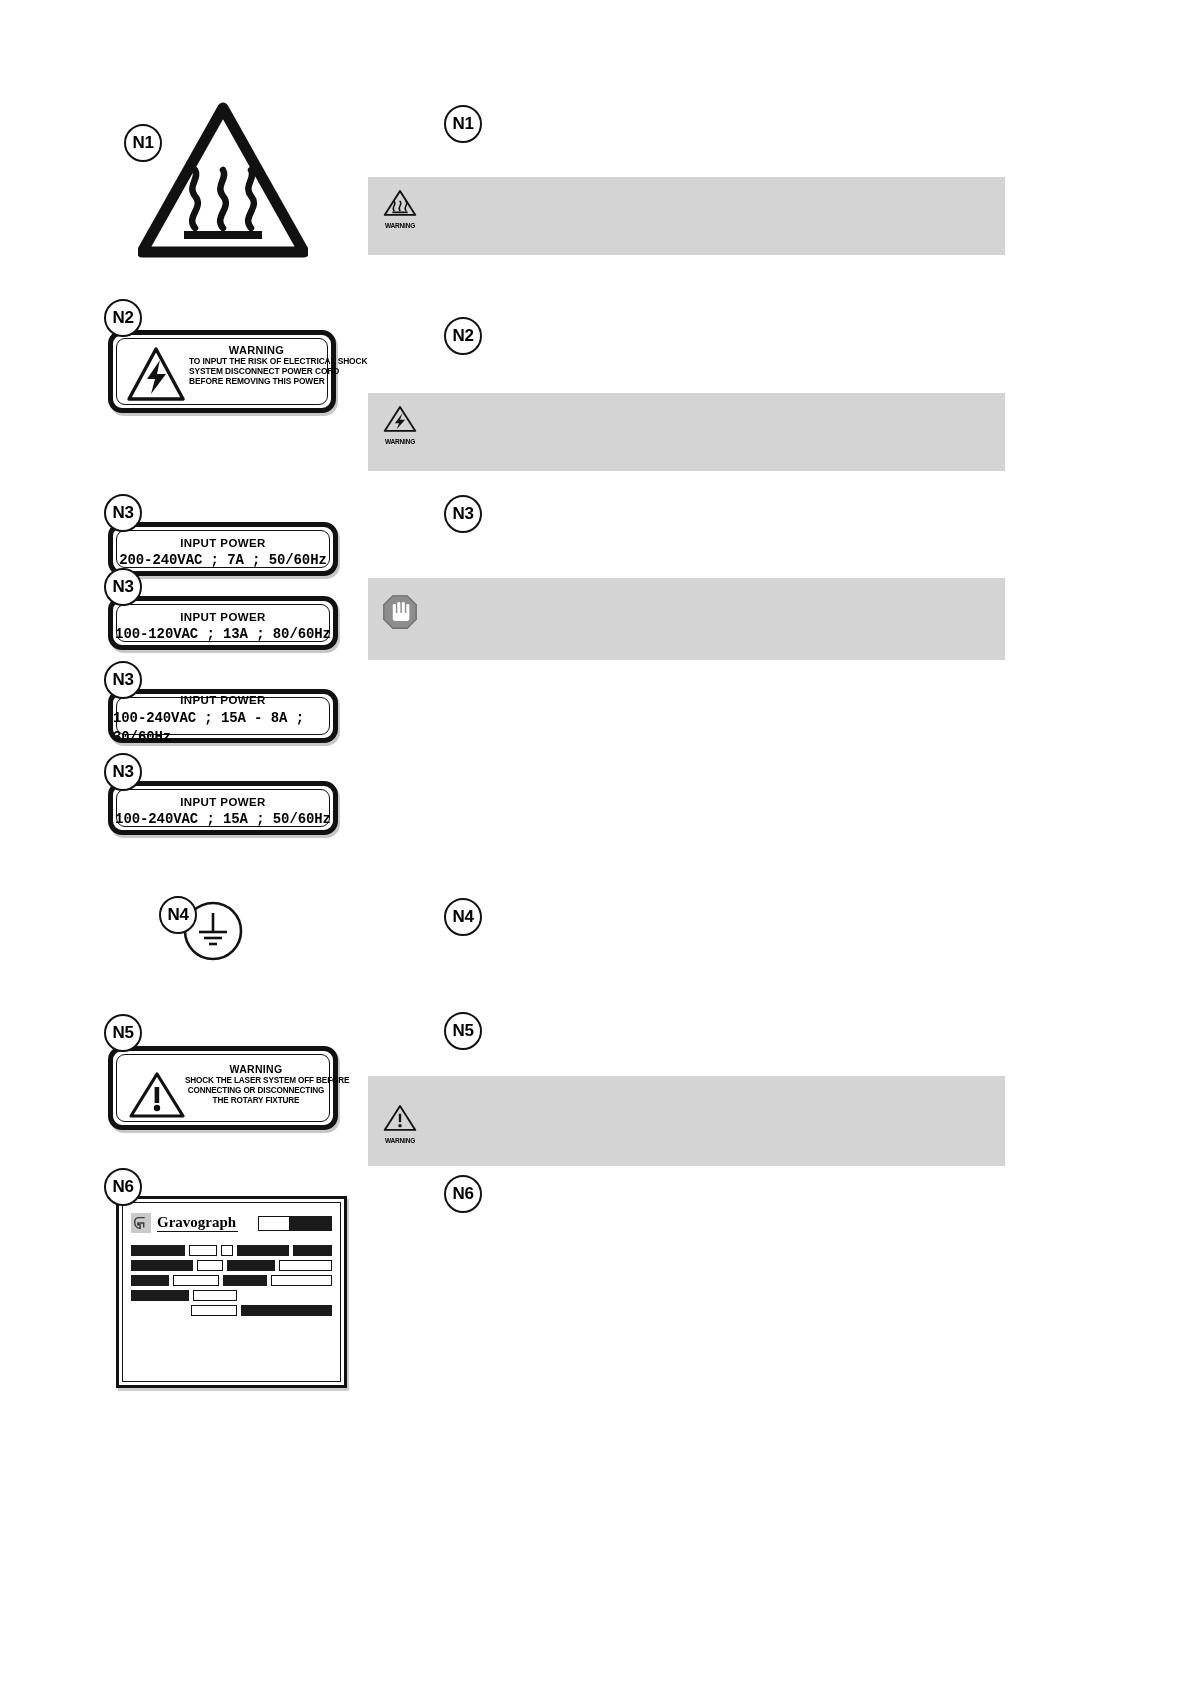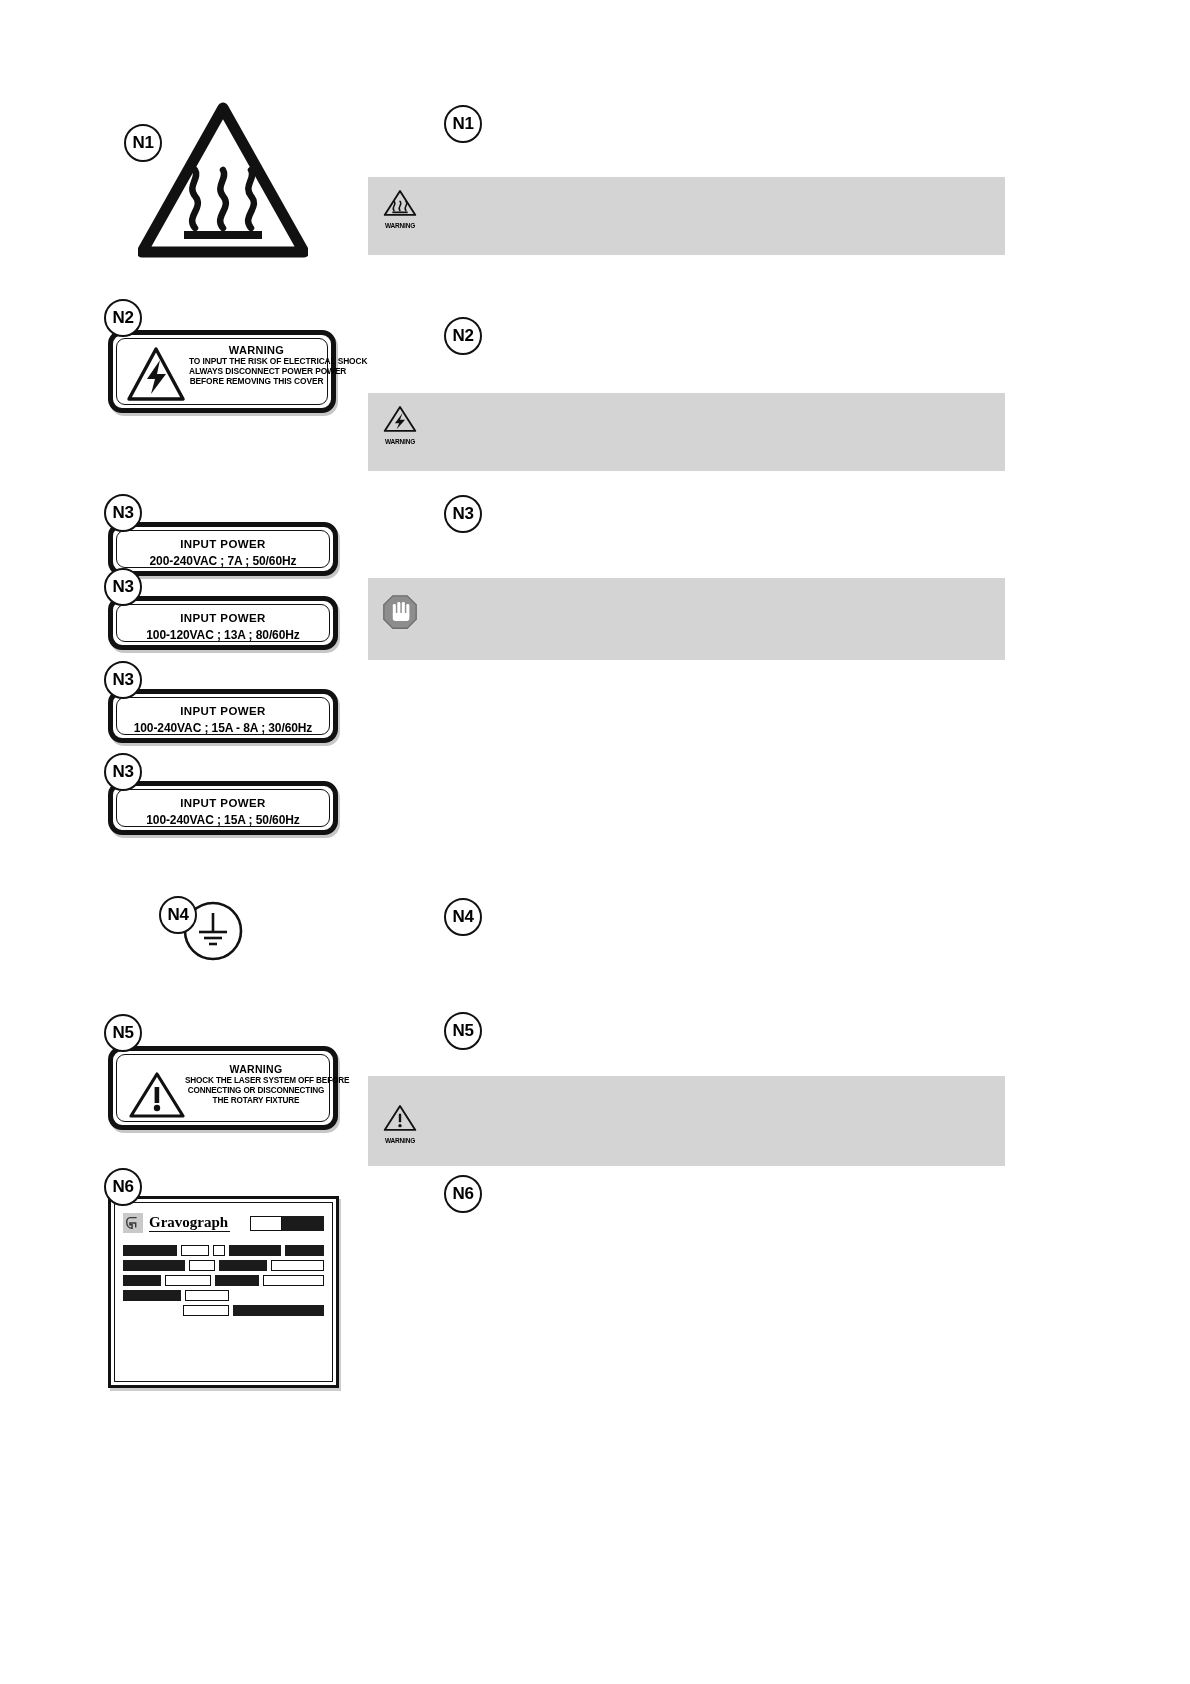--- a/index.html
+++ b/index.html
@@ -88,21 +88,21 @@
     position: absolute;
     inset: 0;
     display: flex;
     flex-direction: column;
     align-items: center;
     justify-content: center;
     line-height: 1.35;
     margin-top: 8px;
   }
   .n3-title { font-size: 11.5px; font-weight: bold; letter-spacing: 0.4px; }
-  .n3-spec  { font-size: 12px; font-weight: bold; letter-spacing: -0.1px; }
+  .n3-spec  { font-size: 14px; font-weight: bold; letter-spacing: -0.1px; font-family: Liberation Mono, monospace; }
 
   
   #n4-symbol { left: 182px; top: 900px; width: 62px; height: 62px; }
 
   
   #n5-plate { left: 108px; top: 1046px; width: 230px; height: 84px; }
   #n5-plate .n5-tri {
     position: absolute;
     left: 16px; top: 20px;
     width: 56px; height: 48px;
@@ -112,21 +112,21 @@
     left: 72px; top: 12px; right: 6px;
     text-align: center;
     line-height: 1.22;
   }
   .n5-title { font-size: 10.5px; font-weight: bold; letter-spacing: 0.3px; }
   .n5-line { font-size: 8.2px; font-weight: bold; letter-spacing: -0.15px; white-space: nowrap; }
 
   
   #n6-plate {
     position: absolute;
-    left: 108px; top: 1196px;
+    left: 116px; top: 1196px;
     width: 231px; height: 192px;
     background: #fff;
     border: 3px solid #111;
     box-sizing: border-box;
     box-shadow: 2px 3px 0 rgba(0,0,0,0.20);
   }
   #n6-inner {
     position: absolute;
     inset: 3px;
     border: 1.5px solid #111;
@@ -233,22 +233,22 @@
     <div class="plate-inner"></div>
     <div class="n2-tri">
       <svg viewBox="0 0 58 58" width="58" height="58" aria-hidden="true">
         <polygon points="29,3 56,53 2,53" fill="none" stroke="#111" stroke-width="3.4" stroke-linejoin="round"></polygon>
         <path d="M33 14 L20 33 L28 33 L24 48 L39 28 L30 28 Z" fill="#111"></path>
       </svg>
     </div>
     <div class="n2-text">
       <div class="n2-title">WARNING</div>
       <div class="n2-line">TO INPUT THE RISK OF ELECTRICAL SHOCK</div>
-      <div class="n2-line">ALWAYS DISCONNECT POWER POWER</div>
-      <div class="n2-line">BEFORE REMOVING THIS COVER</div>
+      <div class="n2-line">SYSTEM DISCONNECT POWER CORD</div>
+      <div class="n2-line">BEFORE REMOVING THIS POWER</div>
     </div>
   </div>
 
   <div class="marker ref-marker" style="top:317px;">N2</div>
 
   <div class="callout" style="top:393px; height:78px;">
     <div class="cal-icon">
       <svg viewBox="0 0 40 32" width="34" height="28" aria-hidden="true">
         <polygon points="20,2 38,30 2,30" fill="none" stroke="#111" stroke-width="2.2" stroke-linejoin="round"></polygon>
         <path d="M23 9 L14 21 L19 21 L16 28 L26 17 L20 17 Z" fill="#111"></path>

